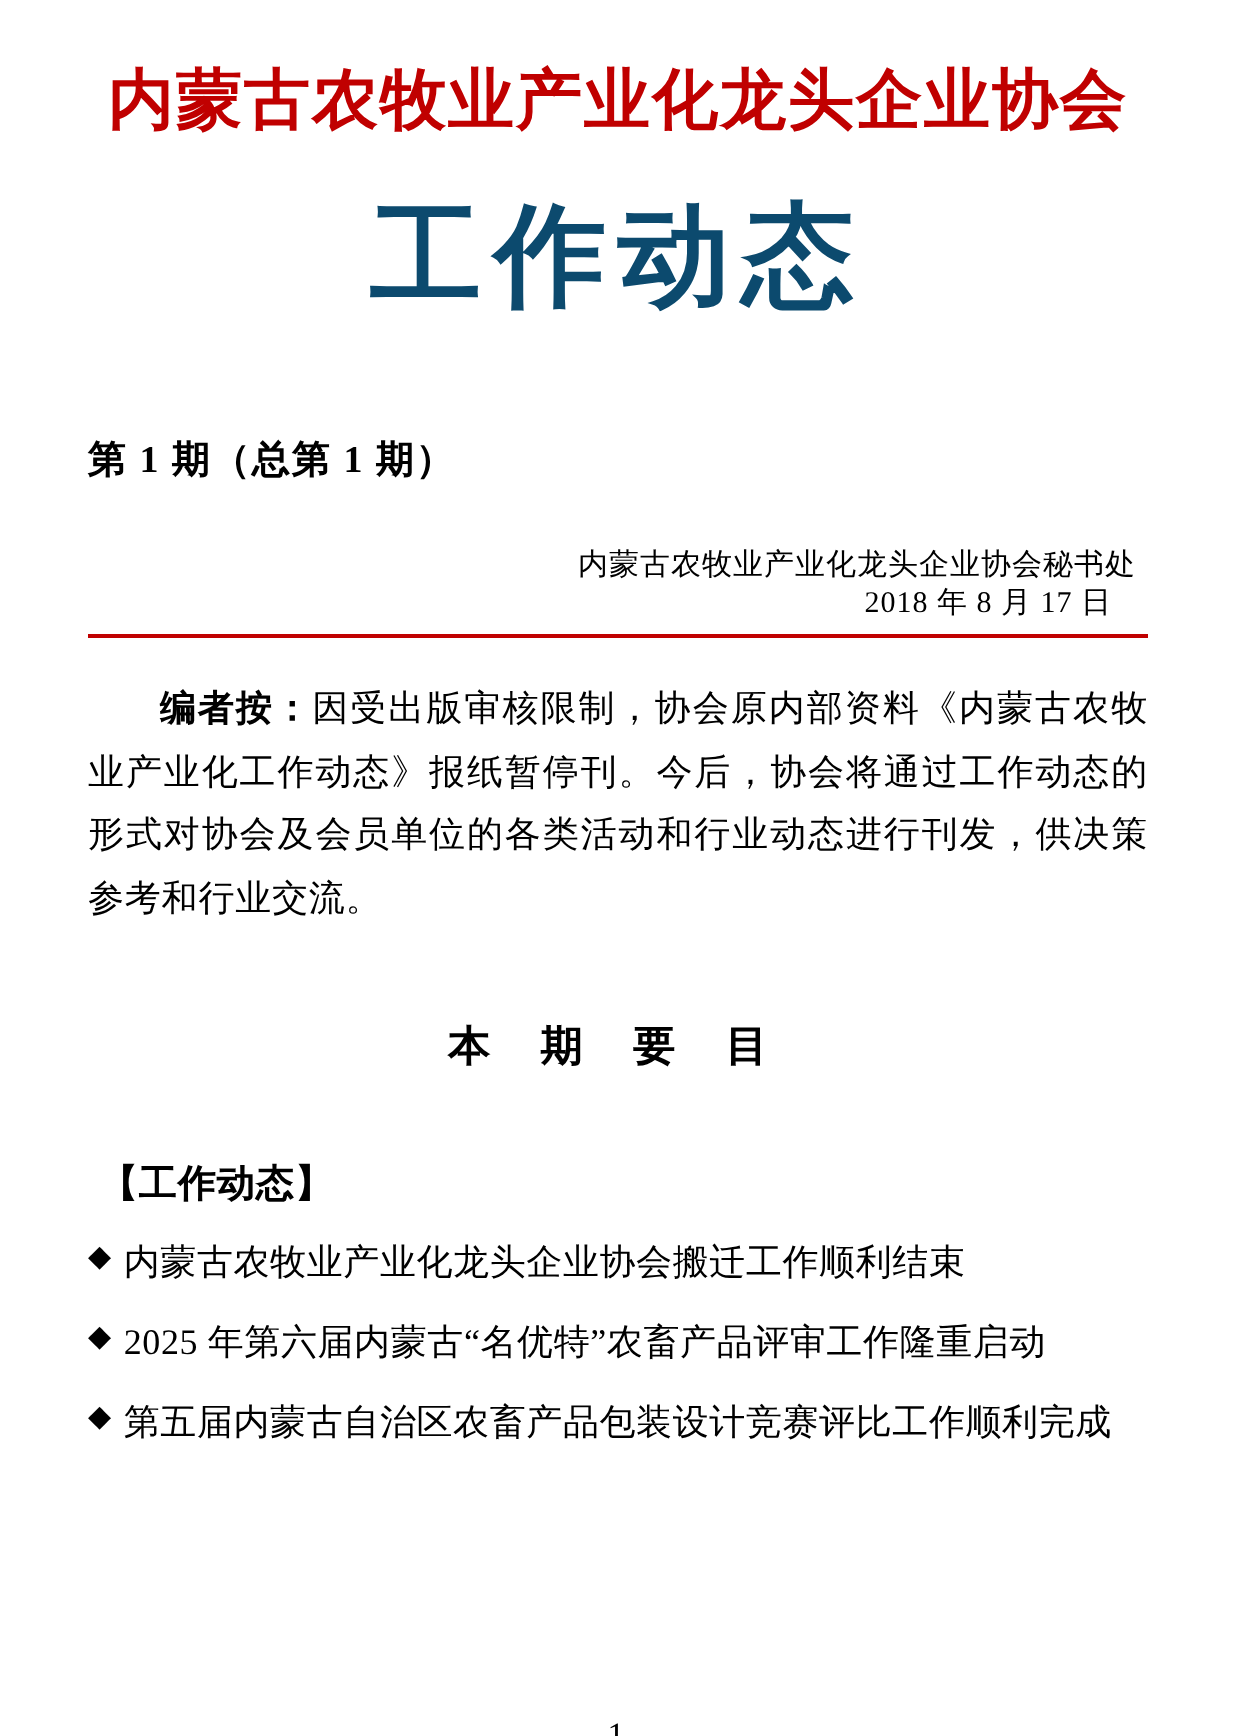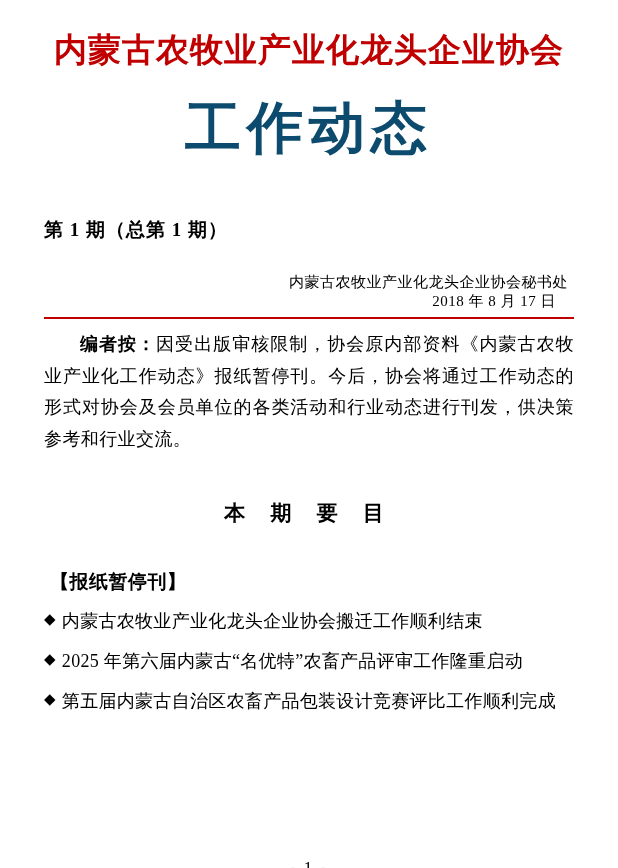--- a/index.html
+++ b/index.html
@@ -63,21 +63,21 @@
   .meta-right {
     letter-spacing: 0.5px;
     padding-right: 12px;
   }
   .rule {
     border-top: 2px solid #c00000;
     margin: 0 0 0 0;
     height: 0;
   }
   .editor-note {
-    margin-top: 10px;
+    margin-top: 20px;
     font-size: 18px;
     line-height: 1.75;
     text-align: justify;
     text-indent: 36px;
     letter-spacing: 0.4px;
   }
   .editor-note .lead {
     font-weight: bold;
   }
   .section-heading {
@@ -145,21 +145,21 @@
   </div>
 
   <div class="rule"></div>
 
   <p class="editor-note">
     <span class="lead">编者按：</span><span>因受出版审核限制，协会原内部资料《内蒙古农牧业产业化工作动态》报纸暂停刊。今后，协会将通过工作动态的形式对协会及会员单位的各类活动和行业动态进行刊发，供决策参考和行业交流。</span>
   </p>
 
   <div class="section-heading">本 期 要 目</div>
 
-  <div class="group-title">【报纸暂停刊】</div>
+  <div class="group-title">【工作动态】</div>
 
   <ul class="toc-list">
     <li class="toc-item">
       <span class="toc-bullet">◆</span>
       <span class="toc-text">内蒙古农牧业产业化龙头企业协会搬迁工作顺利结束</span>
     </li>
     <li class="toc-item">
       <span class="toc-bullet">◆</span>
       <span class="toc-text">2025 年第六届内蒙古“名优特”农畜产品评审工作隆重启动</span>
     </li>

